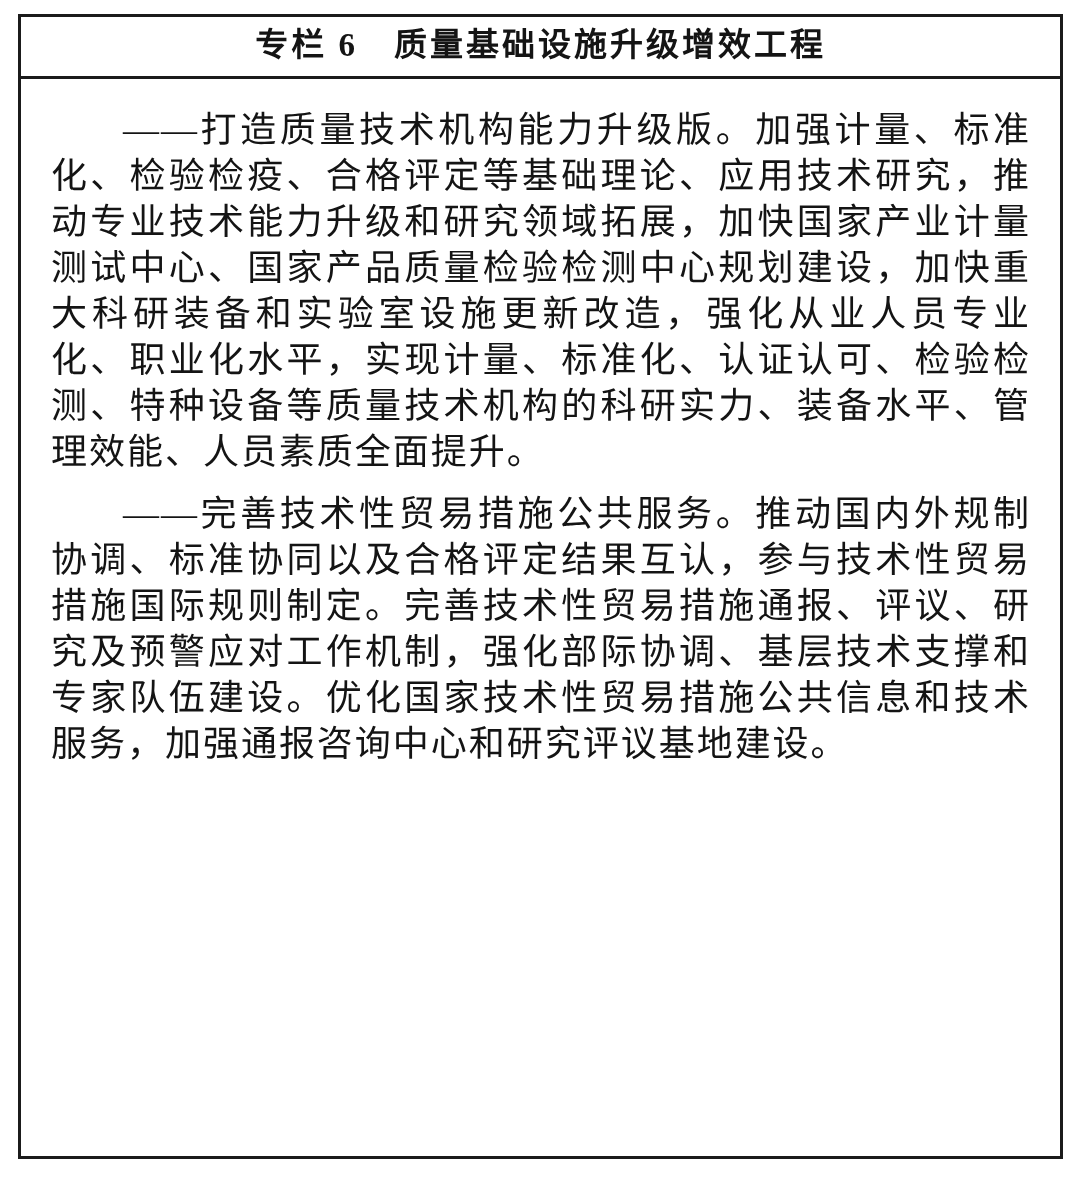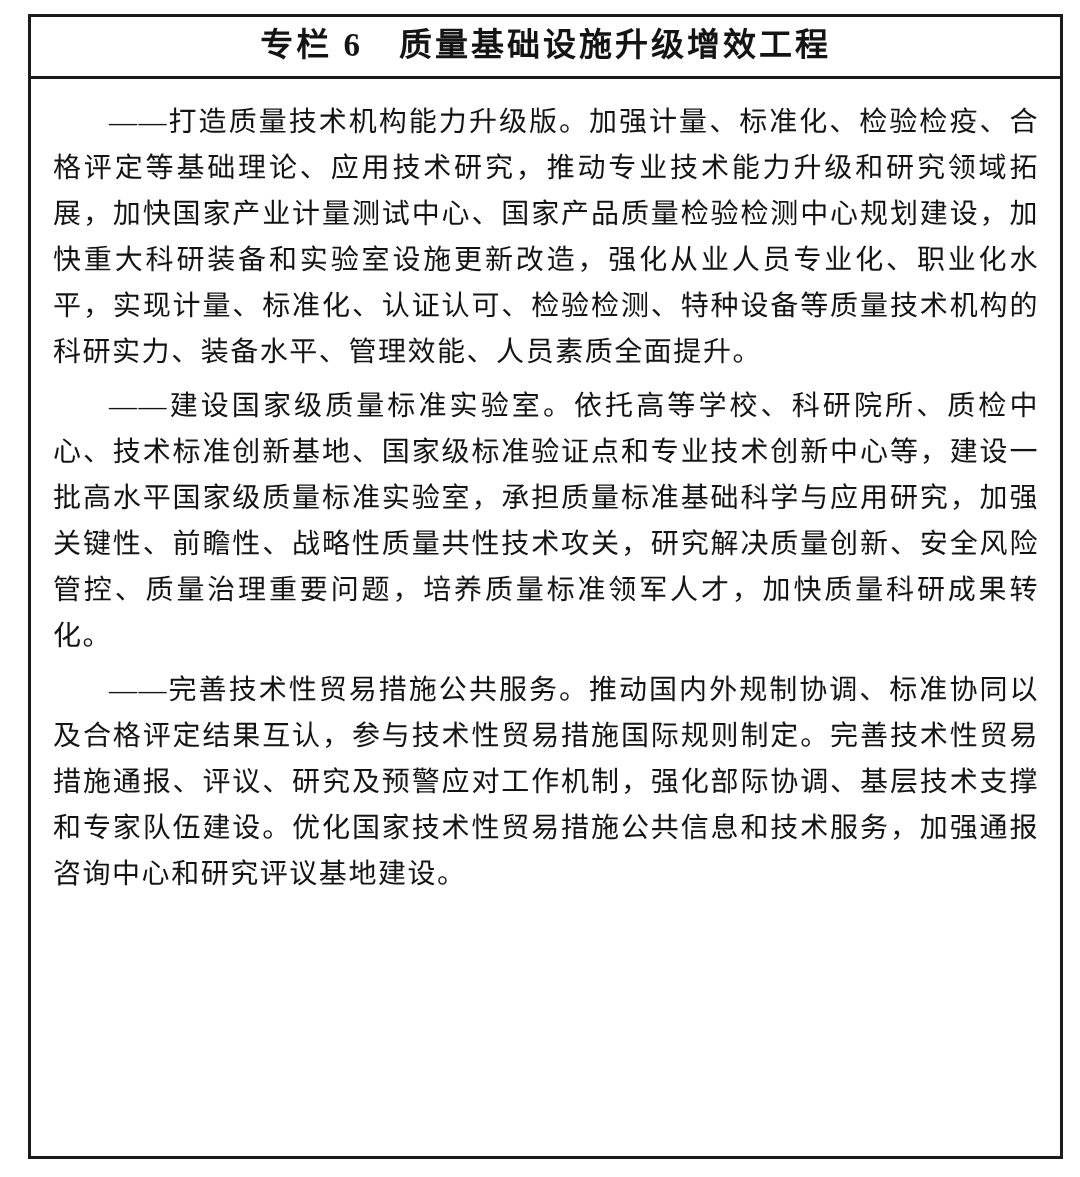--- a/index.html
+++ b/index.html
@@ -13,21 +13,21 @@
     padding: 0;
     width: 1080px;
     height: 1177px;
     background: var(--background);
     font-family: "Liberation Serif", "DejaVu Serif", serif;
     color: var(--text);
   }
   .page {
     width: 1080px;
     height: 1177px;
-    padding: 14px 17px 18px 28px;
+    padding: 14px 17px 18px 18px;
   }
   .panel {
     width: 100%;
     height: 100%;
     border: 3px solid var(--border);
     background: var(--background);
     display: flex;
     flex-direction: column;
   }
   .panel-title {
@@ -39,36 +39,35 @@
     padding: 9px 10px 10px 10px;
     border-bottom: 3px solid var(--border);
     line-height: 1.2;
   }
   .panel-body {
     flex: 1 1 auto;
     padding: 12px 13px 10px 14px;
     overflow: hidden;
   }
   .panel-body p {
-    margin: 8px;
-    font-size: 28px;
+    margin: 16px;
+    font-size: 36px;
     line-height: 46px;
     letter-spacing: 0.055em;
     text-align: justify;
     text-justify: inter-character;
     text-indent: 2em;
     word-break: break-all;
     overflow-wrap: anywhere;
   }
 </style>
 </head>
 <body>
 
 <div class="page">
   <div class="panel">
     <div class="panel-title">专栏 6　质量基础设施升级增效工程</div>
     <div class="panel-body">
       <p>——打造质量技术机构能力升级版。加强计量、标准化、检验检疫、合格评定等基础理论、应用技术研究，推动专业技术能力升级和研究领域拓展，加快国家产业计量测试中心、国家产品质量检验检测中心规划建设，加快重大科研装备和实验室设施更新改造，强化从业人员专业化、职业化水平，实现计量、标准化、认证认可、检验检测、特种设备等质量技术机构的科研实力、装备水平、管理效能、人员素质全面提升。</p>
-      <p>——建设国家级质量标准实验室。依托高等学校、科研院所、质检中心、技术标准创新基地、国家级标准验证点和专业技术创新中心等，建设一批高水平国家级质量标准实验室，承担质量标准基础科学与应用研究，加强关键性、前瞻性、战略性质量共性技术攻关，研究解决质量创新、安全风险管控、质量治理重要问题，培养质量标准领军人才，加快质量科研成果转化。</p>
       <p>——完善技术性贸易措施公共服务。推动国内外规制协调、标准协同以及合格评定结果互认，参与技术性贸易措施国际规则制定。完善技术性贸易措施通报、评议、研究及预警应对工作机制，强化部际协调、基层技术支撑和专家队伍建设。优化国家技术性贸易措施公共信息和技术服务，加强通报咨询中心和研究评议基地建设。</p>
     </div>
   </div>
 </div>
 
 </body></html>

